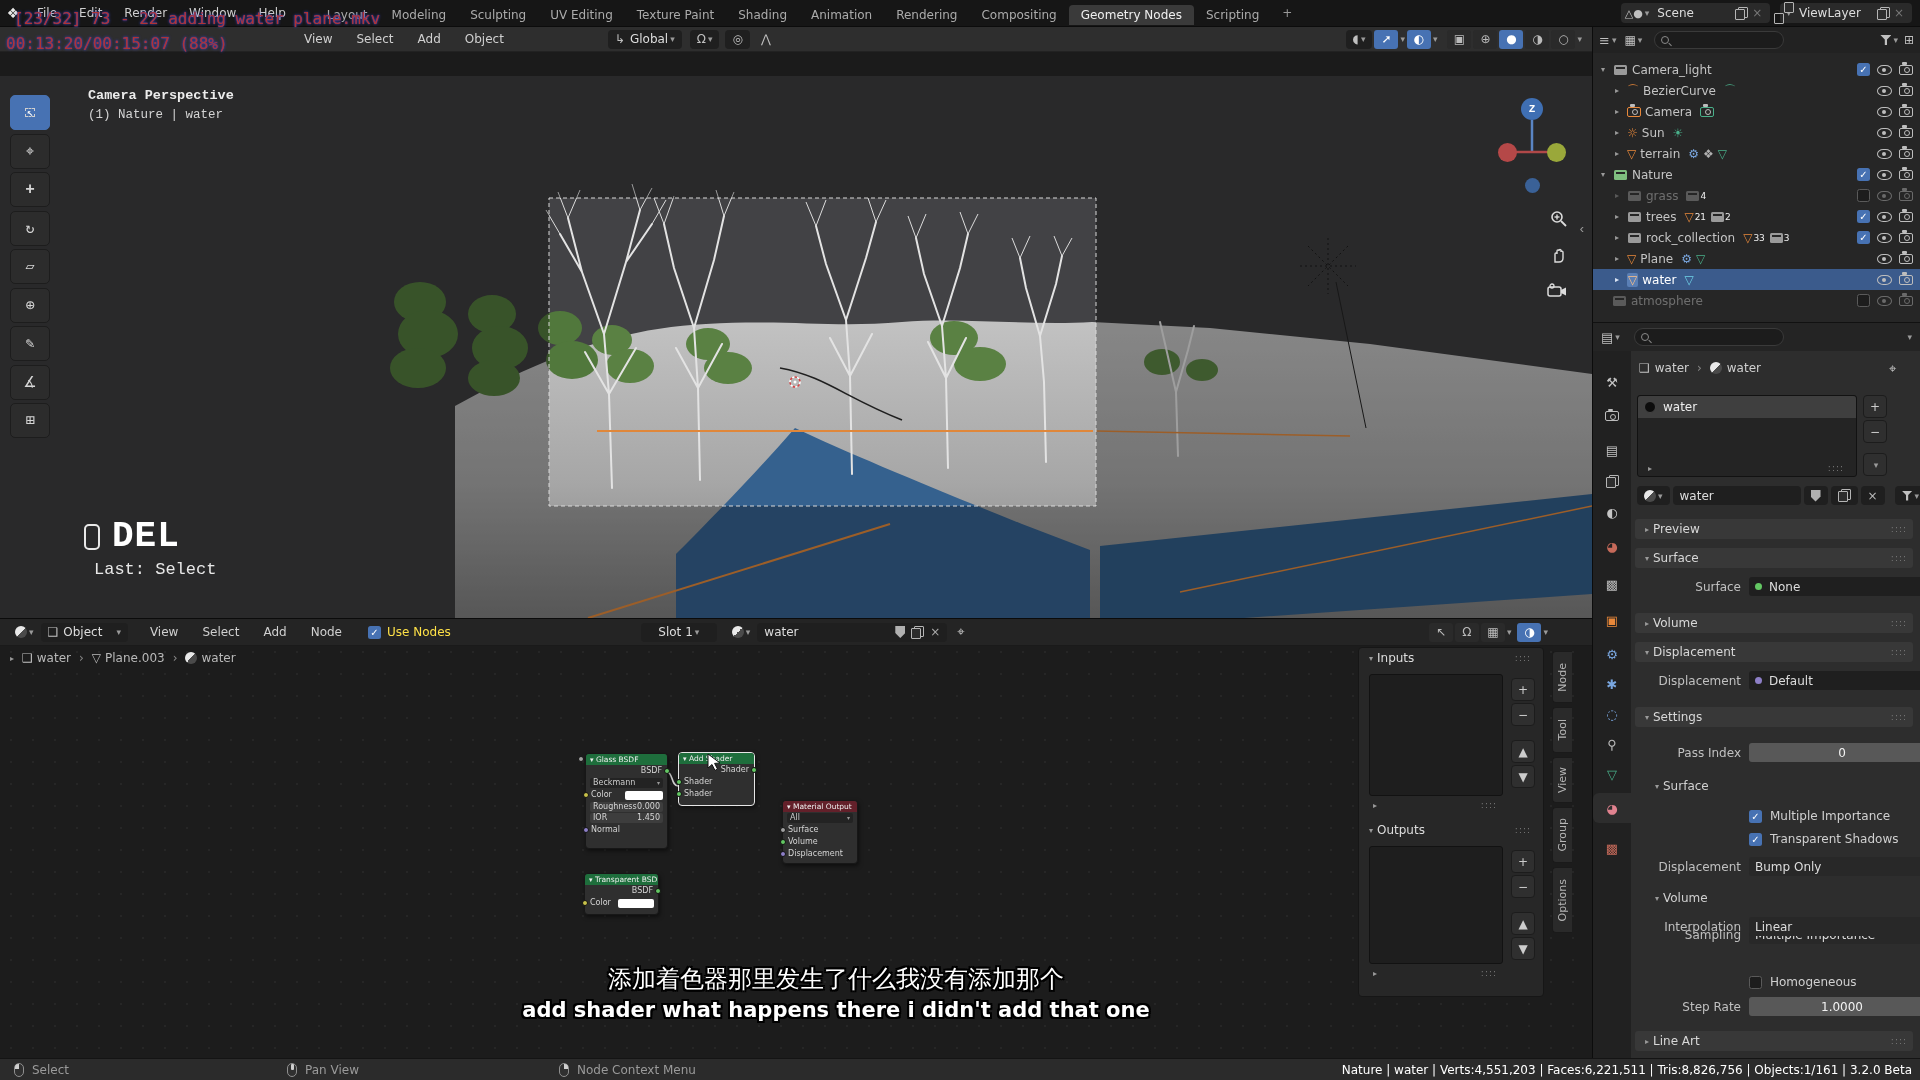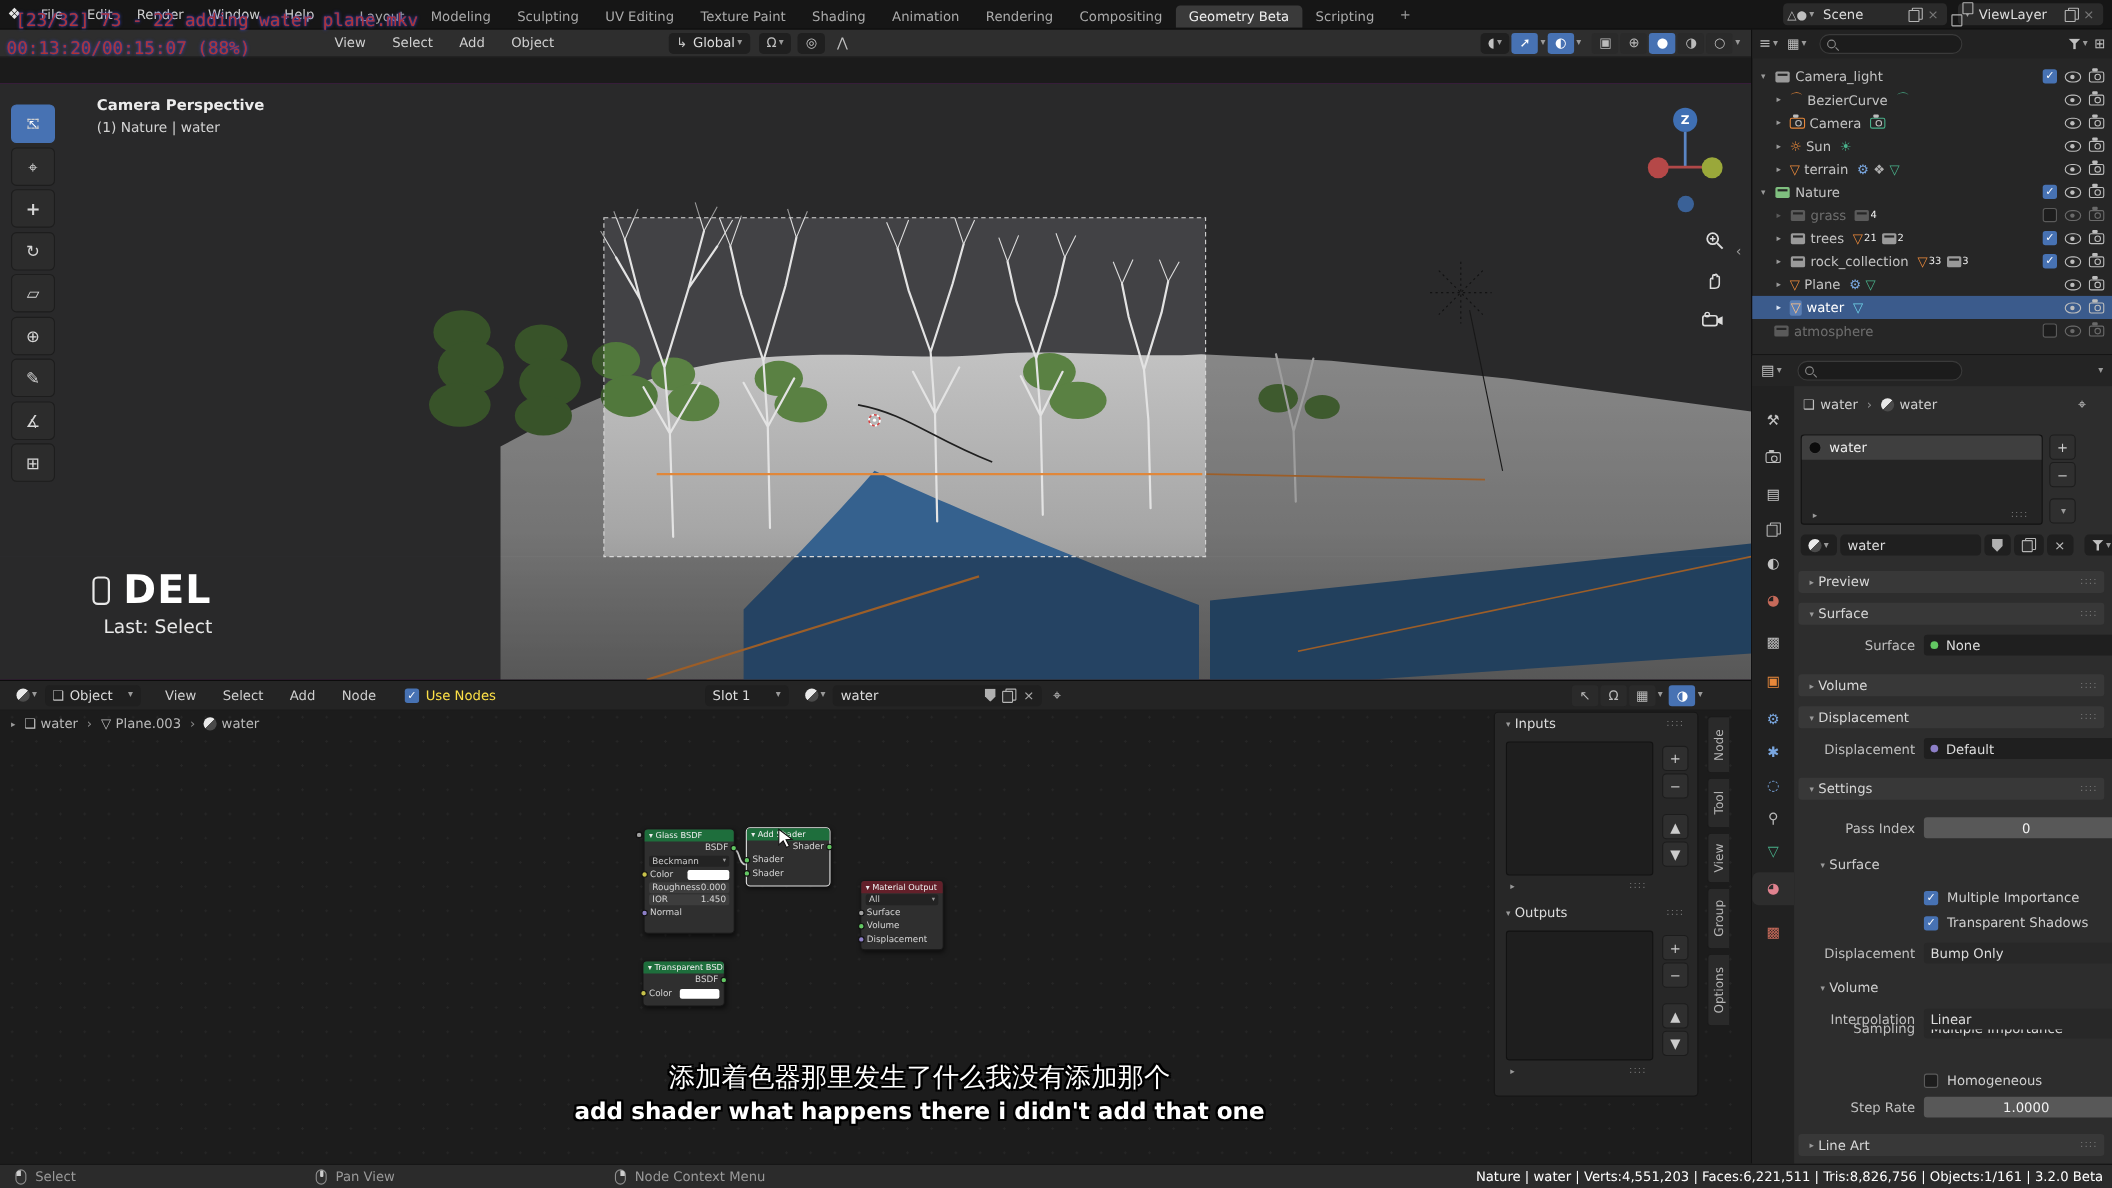--- a/index.html
+++ b/index.html
@@ -22,21 +22,21 @@
        text-shadow:0 0 3px #3946c8,0 0 1px #3946c8;white-space:nowrap;z-index:60;}
   
   .vph{left:0;top:27px;width:1592px;height:25px;background:#2e2e2e;border-bottom:1px solid #222;}
   .vpt{left:0;top:52px;width:1592px;height:24px;background:#262626;border-bottom:1px solid #1c1c1c;}
   .hmenu{padding:0 12px;color:#d0d0d0;}
   .hbtn{display:inline-flex;align-items:center;background:#1f1f1f;border-radius:4px;height:19px;padding:0 7px;color:#ddd;}
   .ico{display:inline-block;text-align:center;color:#c0c0c0;}
   .tgl{width:24px;height:19px;background:#2a2a2a;border-radius:3px;display:inline-flex;align-items:center;justify-content:center;margin-left:2px;color:#bbb;}
   .tgl.on{background:#4772b3;color:#fff;}
   
-  .vp{left:0;top:76px;width:1592px;height:542px;background:#701a75;}
+  .vp{left:0;top:76px;width:1592px;height:542px;background:#000000;font-family:Liberation Mono, monospace;}
   .tool{left:10px;width:40px;height:35px;background:#2c2c2c;border:1px solid #1d1d1d;border-radius:5px;
         display:flex;align-items:center;justify-content:center;color:#d6d6d6;font-size:15px;}
   .tool.active{background:#4772b3;border-color:#4772b3;color:#fff;}
   .selmode{width:21px;height:17px;background:#2b2b2b;border:1px solid #1c1c1c;display:inline-flex;align-items:center;justify-content:center;}
   .selmode.active{background:#4772b3;}
   .dashedsq{width:10px;height:9px;border:1px dashed #cfcfcf;}
   .gball{border-radius:50%;position:absolute;display:flex;align-items:center;justify-content:center;font-size:11px;font-weight:bold;color:#fff;}
   .navico{position:absolute;width:30px;height:30px;border-radius:50%;display:flex;align-items:center;justify-content:center;color:#dfdfdf;}
   .hudkey{font-size:36px;font-weight:bold;color:#fff;letter-spacing:1px;}
   
@@ -121,21 +121,21 @@
     <span style="width:18px"></span>
     <span class="tb-tab">Layout</span>
     <span class="tb-tab">Modeling</span>
     <span class="tb-tab">Sculpting</span>
     <span class="tb-tab">UV Editing</span>
     <span class="tb-tab">Texture Paint</span>
     <span class="tb-tab">Shading</span>
     <span class="tb-tab">Animation</span>
     <span class="tb-tab">Rendering</span>
     <span class="tb-tab">Compositing</span>
-    <span class="tb-tab active">Geometry Beta</span>
+    <span class="tb-tab active">Geometry Nodes</span>
     <span class="tb-tab">Scripting</span>
     <span class="tb-menu" style="color:#9a9a9a">+</span>
     <span style="flex:1"></span>
     <div class="tb-sel">
       <span class="ico" style="font-size:11px">△●</span>
         <span class="caret">▾</span>
       <span class="nm">Scene</span>
       <span class="dup"></span>
       <span style="color:#777;margin:0 4px">×</span>
     </div>
@@ -342,21 +342,21 @@
           <span class="ico" style="margin-right:5px">❑</span>
           <span>Object</span>
           <span class="caret" style="margin-left:14px">▾</span>
         </span>
       <span class="hmenu" style="margin-left:10px">View</span>
       <span class="hmenu">Select</span>
       <span class="hmenu">Add</span>
       <span class="hmenu">Node</span>
       <span class="cb" style="margin-left:14px">✓</span>
       <span style="margin-left:6px;color:#fde047">Use Nodes</span>
-      <span class="hbtn" style="margin-left:190px;min-width:76px;justify-content:space-between">
+      <span class="hbtn" style="margin-left:190px;min-width:76px;justify-content:center">
           <span>Slot 1</span>
           <span class="caret">▾</span>
         </span>
       <span class="hbtn" style="margin-left:8px;background:none">
           <span class="matball"></span>
           <span class="caret">▾</span>
         </span>
       <span class="hbtn" style="min-width:190px;background:#1f1f1f">
         <span>water</span>
           <span style="flex:1;min-width:60px"></span>

